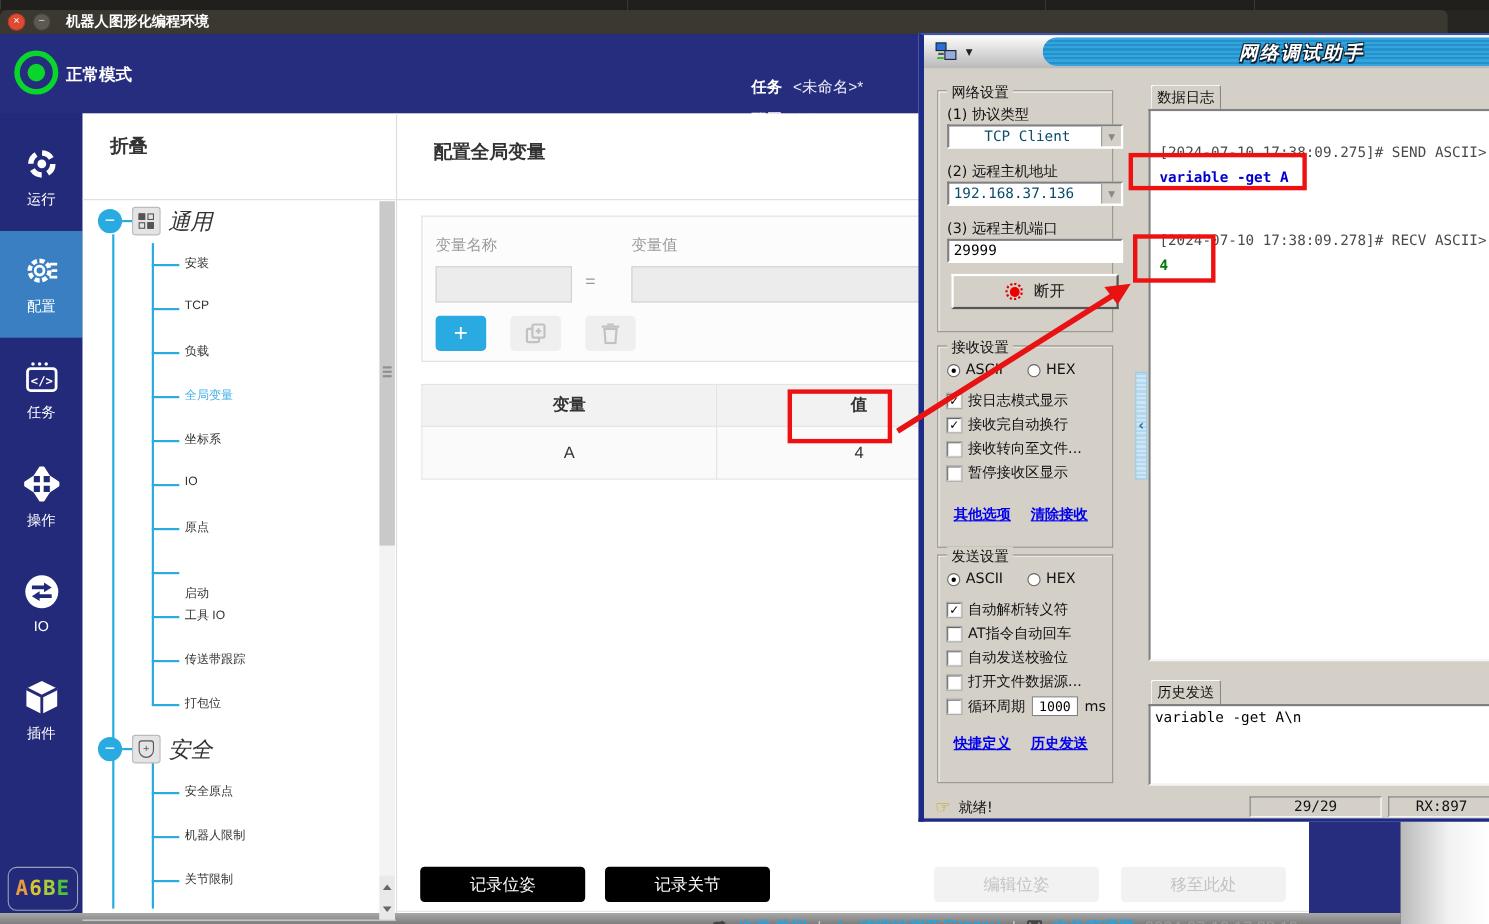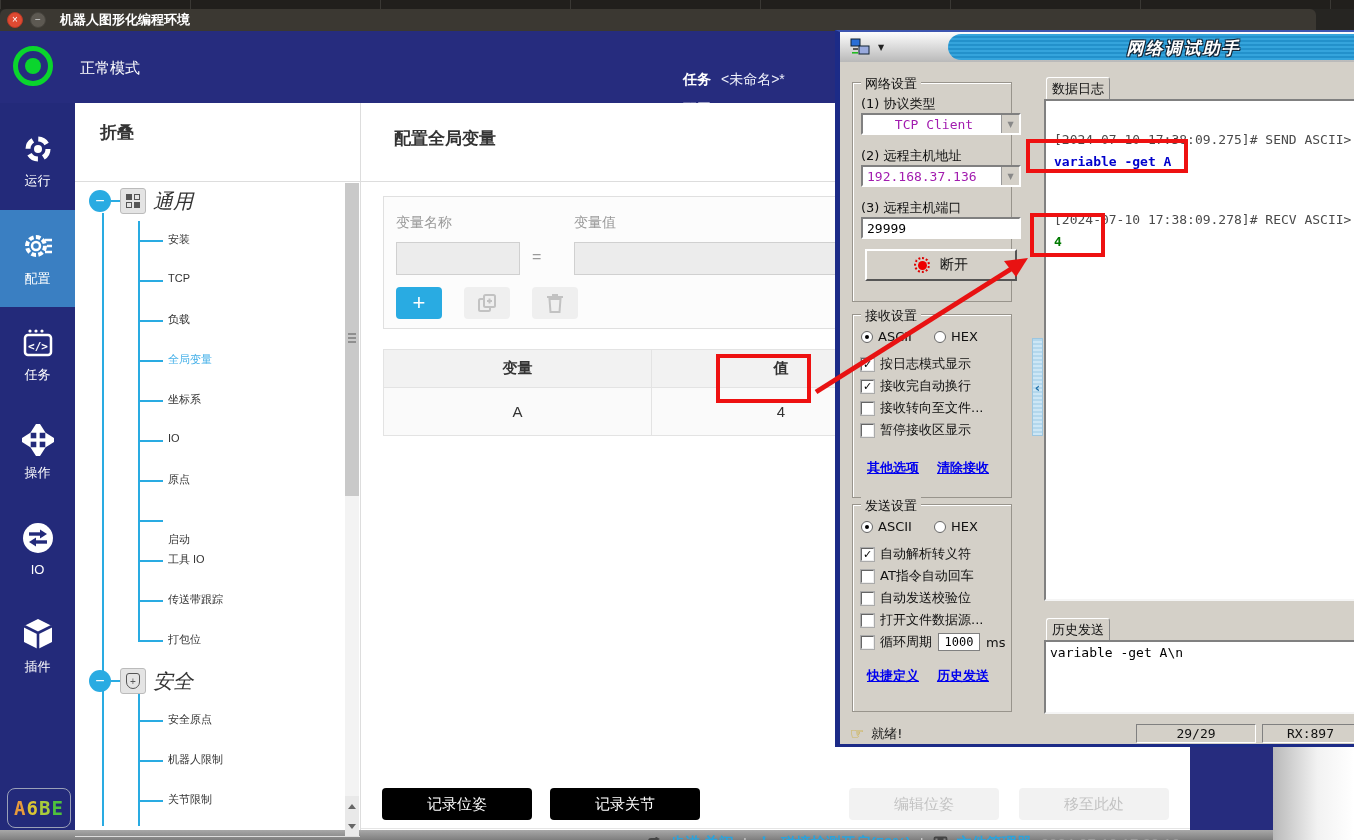--- a/index.html
+++ b/index.html
@@ -21,21 +21,21 @@
     background:linear-gradient(90deg,#b9b9b9,#f2f2f2 55%,#ffffff); }
   #bottom-strip { position:absolute; left:0; top:830px; width:1273px; height:10px;
     background:linear-gradient(#a8a8a8,#7e7e7e); }
 
   
   #main-window { position:absolute; left:0; top:31px; width:1273px; height:799px; background:#262c7e; }
   #app-header { position:absolute; left:0; top:0; width:100%; height:72px; background:#262c7e; }
   #mode-ring { position:absolute; left:13px; top:15px; width:40px; height:40px; border:5px solid #0ad52d;
     border-radius:50%; }
   #mode-ring .dot { position:absolute; left:7px; top:7px; width:16px; height:16px; background:#0ad52d; border-radius:50%; }
-  #mode-label { position:absolute; left:80px; top:28px; color:#fff; font-size:15px; font-weight:normal; }
+  #mode-label { position:absolute; left:60px; top:28px; color:#fff; font-size:15px; font-weight:bold; }
   .hdr-kv { position:absolute; left:683px; color:#fff; font-size:14px; }
   .hdr-kv b { font-weight:bold; margin-right:10px; }
   .hdr-kv span { color:#eef0fa; }
 
   
   #sidebar { position:absolute; left:0; top:72px; width:75px; height:727px; background:#232a7a; }
   .side-item { position:absolute; left:0; width:75px; height:97px; display:flex; flex-direction:column;
     align-items:center; justify-content:center; gap:8px; color:#fff; }
   .side-item.active { background:#3a7fc2; }
   .side-item .lbl { font-size:13px; }
@@ -120,21 +120,21 @@
   #na-title { position:absolute; left:58%; top:3px; transform:translateX(-50%); color:#fff; font-weight:bold;
     font-size:17px; font-style:italic; letter-spacing:2px;
     text-shadow:-1px -1px 0 #123,1px -1px 0 #123,-1px 1px 0 #123,1px 1px 0 #123; }
   .groupbox { position:absolute; width:160px; border:1px solid #98948c; box-shadow:inset 1px 1px 0 #fff;
     background:#d4d0c8; }
   .groupbox > .gtitle { position:absolute; left:8px; top:-8px; background:#d4d0c8; padding:0 4px; font-size:13px;
     color:#111; }
   .na-label { position:absolute; font-size:13px; color:#111; white-space:nowrap; }
   .combo { position:absolute; height:22px; background:#fff; border-top:2px solid #808080; border-left:2px solid #808080;
     border-bottom:2px solid #fff; border-right:2px solid #fff; display:flex; align-items:center; }
-  .combo .cval { flex:1; font-size:13px; color:#a21caf; font-family:"DejaVu Sans Mono",monospace; padding-left:4px; }
+  .combo .cval { flex:1; font-size:13px; color:#0c4a6e; font-family:"DejaVu Sans Mono",monospace; padding-left:4px; }
   .combo .cval.center { text-align:center; }
   .combo .cbtn { width:18px; align-self:stretch; background:#d4d0c8; border-left:1px solid #999; display:flex;
     align-items:center; justify-content:center; font-size:8px; color:#888; }
   .na-input { position:absolute; height:22px; background:#fff; border-top:2px solid #808080; border-left:2px solid #808080;
     border-bottom:2px solid #fff; border-right:2px solid #fff; font-size:13px; color:#000;
     font-family:"DejaVu Sans Mono",monospace; padding-left:4px; width:160px; outline:none; }
   #btn-disconnect { position:absolute; width:152px; height:32px; background:#d4d0c8; border-top:2px solid #fff;
     border-left:2px solid #fff; border-bottom:2px solid #555; border-right:2px solid #555; display:flex;
     align-items:center; justify-content:center; gap:10px; font-size:14px; color:#111; }
   .redsun { width:16px; height:16px; border:2px dotted #d00; border-radius:50%; display:flex; align-items:center;

